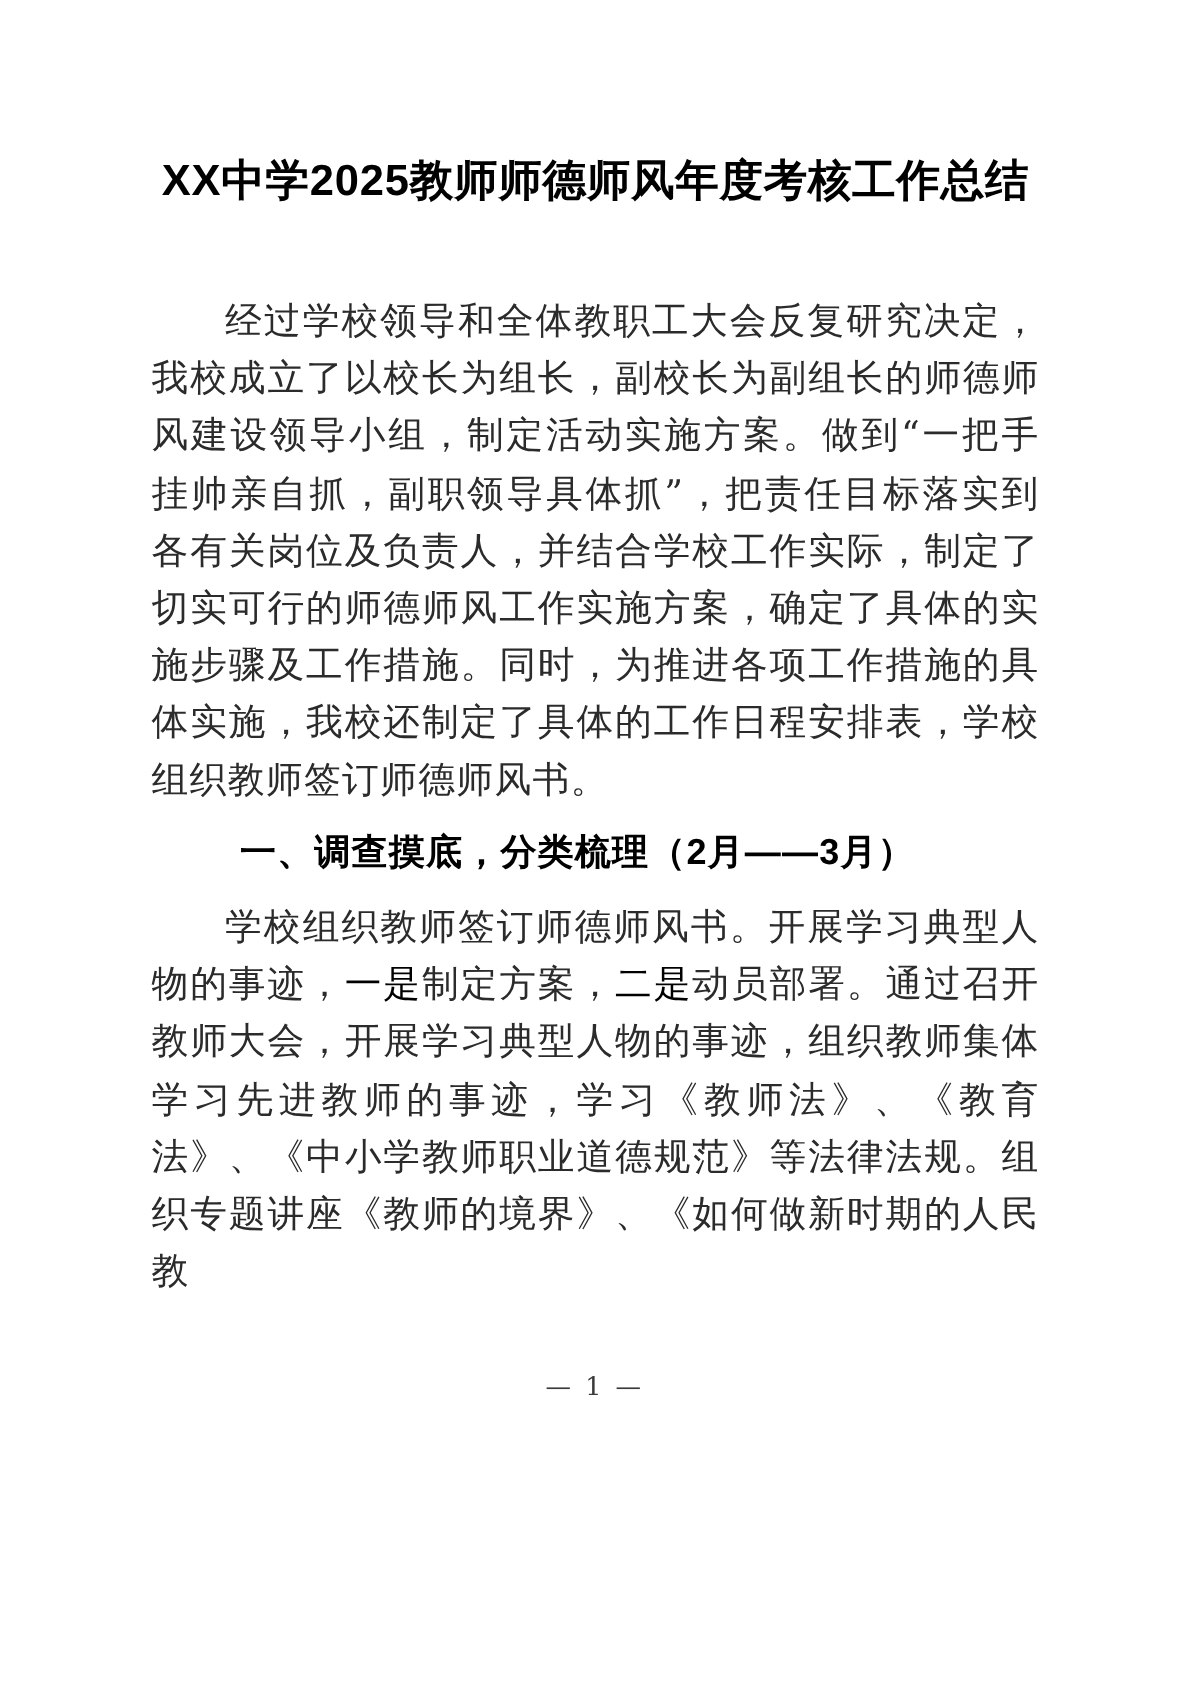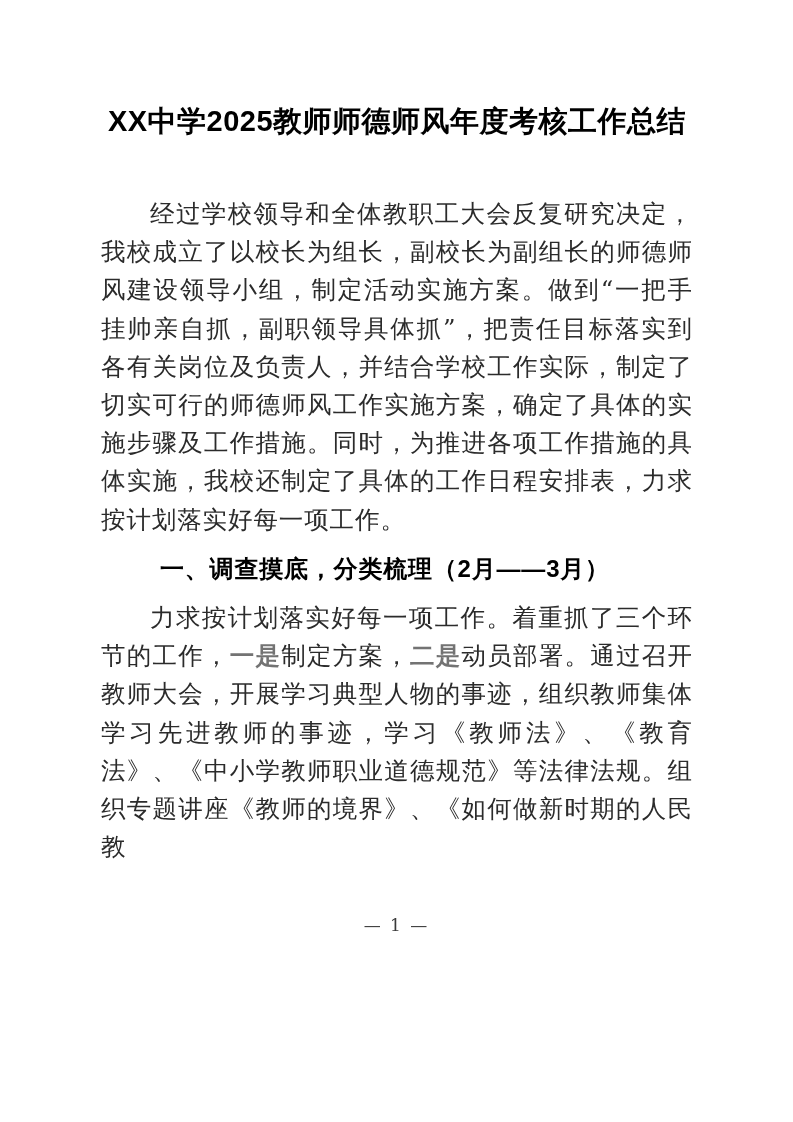--- a/index.html
+++ b/index.html
@@ -61,22 +61,22 @@
     font-weight: bold;
     font-size: 24px;
     line-height: 38.2px;
     text-indent: 2em;
     letter-spacing: 0.8px;
     margin: 11px;
     color: #000000;
   }
 
   .strong-inline {
-    font-weight: bold;
-    color: #737373;
+    font-weight: normal;
+    color: #000000;
   }
 
   .page-footer {
     position: absolute;
     left: 0;
     right: 0;
     bottom: 48px;
     text-align: center;
     font-family: "DejaVu Serif", "Liberation Serif", serif;
     font-size: 17px;
@@ -89,23 +89,23 @@
 
 <div class="page">
 
   <div class="doc-body">
 
     <h1 class="doc-title">XX中学2025教师师德师风年度考核工作总结</h1>
 
     <div class="title-spacer"></div>
 
 
-    <p class="para">经过学校领导和全体教职工大会反复研究决定，我校成立了以校长为组长，副校长为副组长的师德师风建设领导小组，制定活动实施方案。做到“一把手挂帅亲自抓，副职领导具体抓”，把责任目标落实到各有关岗位及负责人，并结合学校工作实际，制定了切实可行的师德师风工作实施方案，确定了具体的实施步骤及工作措施。同时，为推进各项工作措施的具体实施，我校还制定了具体的工作日程安排表，力求按计划落实好每一项工作。</p>
+    <p class="para">经过学校领导和全体教职工大会反复研究决定，我校成立了以校长为组长，副校长为副组长的师德师风建设领导小组，制定活动实施方案。做到“一把手挂帅亲自抓，副职领导具体抓”，把责任目标落实到各有关岗位及负责人，并结合学校工作实际，制定了切实可行的师德师风工作实施方案，确定了具体的实施步骤及工作措施。同时，为推进各项工作措施的具体实施，我校还制定了具体的工作日程安排表，学校组织教师签订师德师风书。</p>
 
     <p class="section-heading">一、调查摸底，分类梳理（2月——3月）</p>
 
-    <p class="para"><span>力求按计划落实好每一项工作。着重抓了三个环节的工作，</span><span class="strong-inline">一是</span><span>制定方案，</span><span class="strong-inline">二是</span><span>动员部署。通过召开教师大会，开展学习典型人物的事迹，组织教师集体学习先进教师的事迹，学习《教师法》、《教育法》、《中小学教师职业道德规范》等法律法规。组织专题讲座《教师的境界》、《如何做新时期的人民教</span></p>
+    <p class="para"><span>学校组织教师签订师德师风书。开展学习典型人物的事迹，</span><span class="strong-inline">一是</span><span>制定方案，</span><span class="strong-inline">二是</span><span>动员部署。通过召开教师大会，开展学习典型人物的事迹，组织教师集体学习先进教师的事迹，学习《教师法》、《教育法》、《中小学教师职业道德规范》等法律法规。组织专题讲座《教师的境界》、《如何做新时期的人民教</span></p>
 
   </div>
 
   <div class="page-footer">— 1 —</div>
 
 </div>
 
 </body></html>

